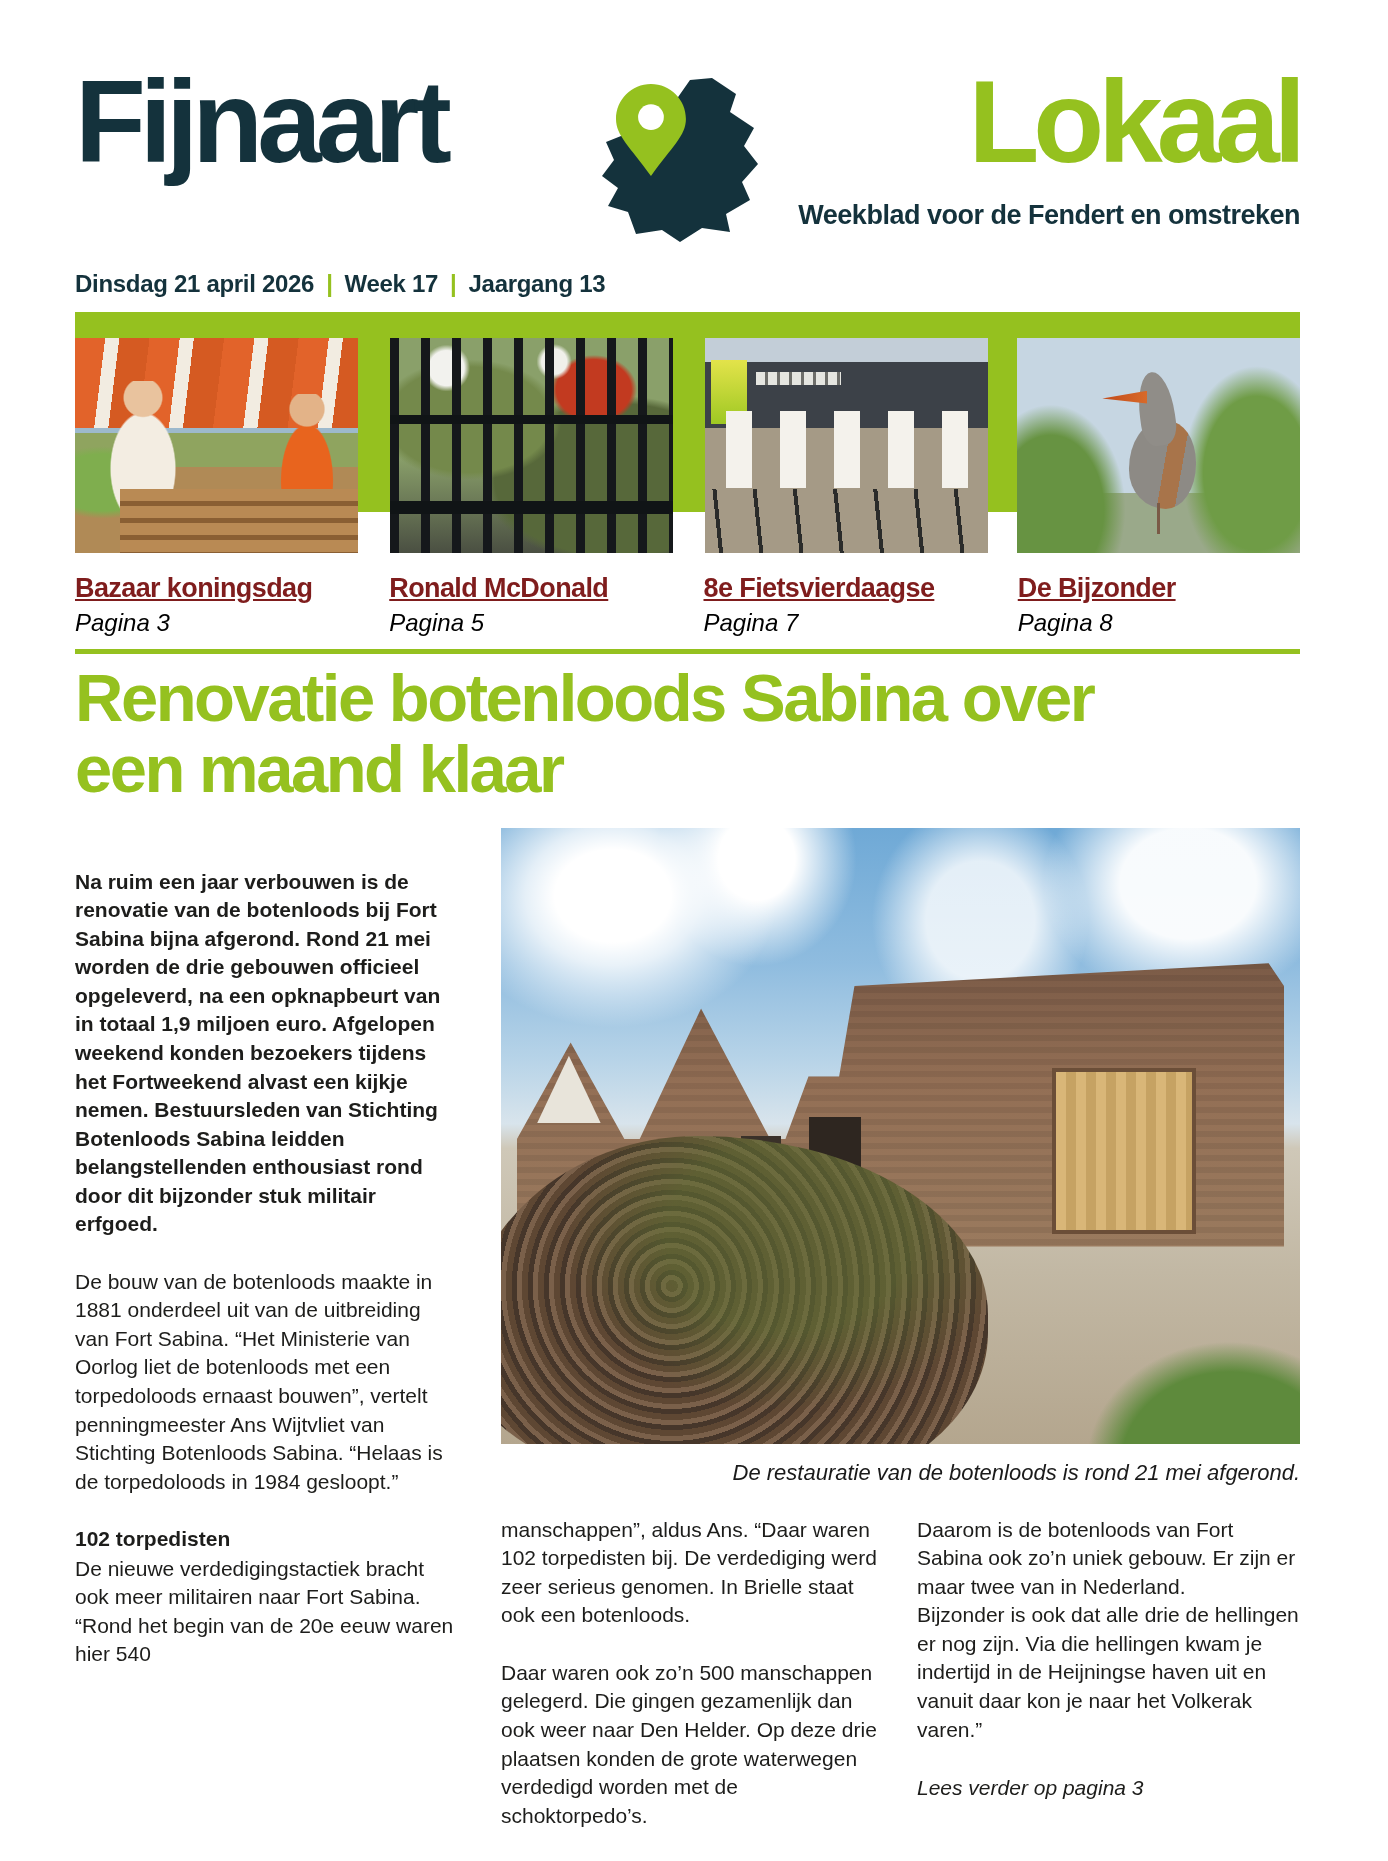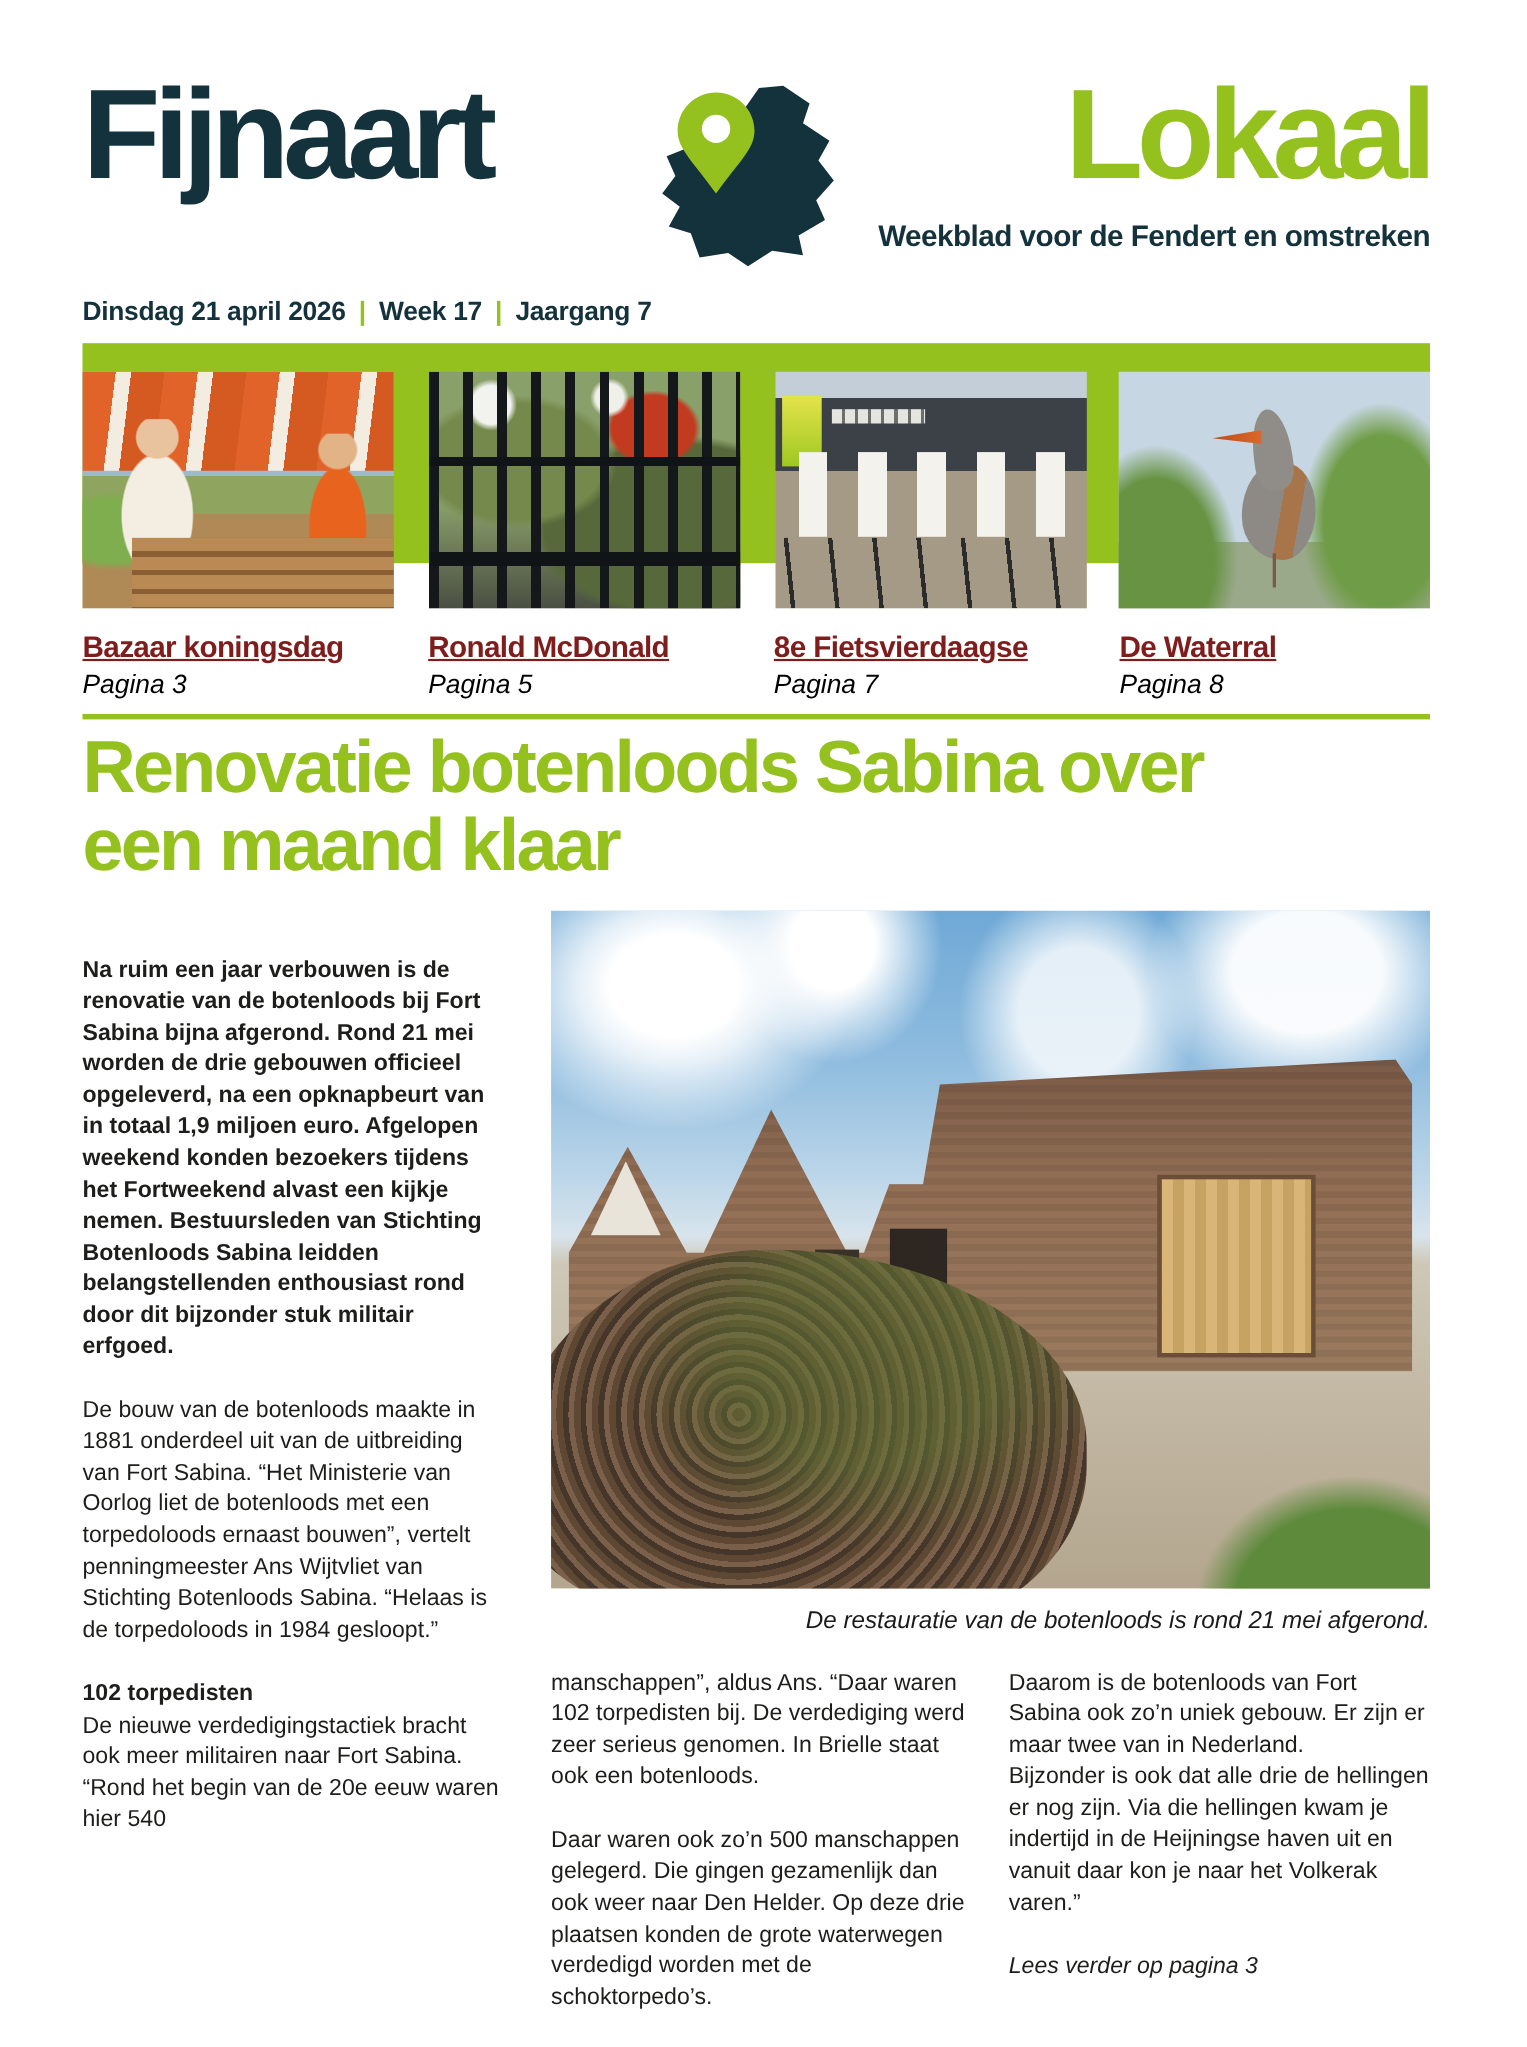--- a/index.html
+++ b/index.html
@@ -145,21 +145,21 @@
       </svg>
       <div class="brand brand-right">Lokaal</div>
       <div class="tagline">Weekblad voor de Fendert en omstreken</div>
     </div>
 
     <div class="dateline">
       <span>Dinsdag 21 april 2026</span>
       <span class="sep">|</span>
       <span>Week 17</span>
       <span class="sep">|</span>
-      <span>Jaargang 7</span>
+      <span>Jaargang 13</span>
     </div>
 
     <div class="hero-band">
       <div class="thumb th1">
         <div class="canopy"></div>
         <div class="grass"></div>
         <div class="person-a"></div>
         <div class="person-b"></div>
         <div class="table"></div>
       </div>
@@ -191,21 +191,21 @@
       </div>
       <div class="teaser">
         <div class="t-title">Ronald McDonald</div>
         <div class="t-page">Pagina 5</div>
       </div>
       <div class="teaser">
         <div class="t-title">8e Fietsvierdaagse</div>
         <div class="t-page">Pagina 7</div>
       </div>
       <div class="teaser">
-        <div class="t-title">De Waterral</div>
+        <div class="t-title">De Bijzonder</div>
         <div class="t-page">Pagina 8</div>
       </div>
     </div>
 
     <div class="rule"></div>
 
     <h1 class="headline" style="margin:8px 0 0;">Renovatie botenloods Sabina over een maand klaar</h1>
 
     <div class="body-row">
       <div class="col-left">

